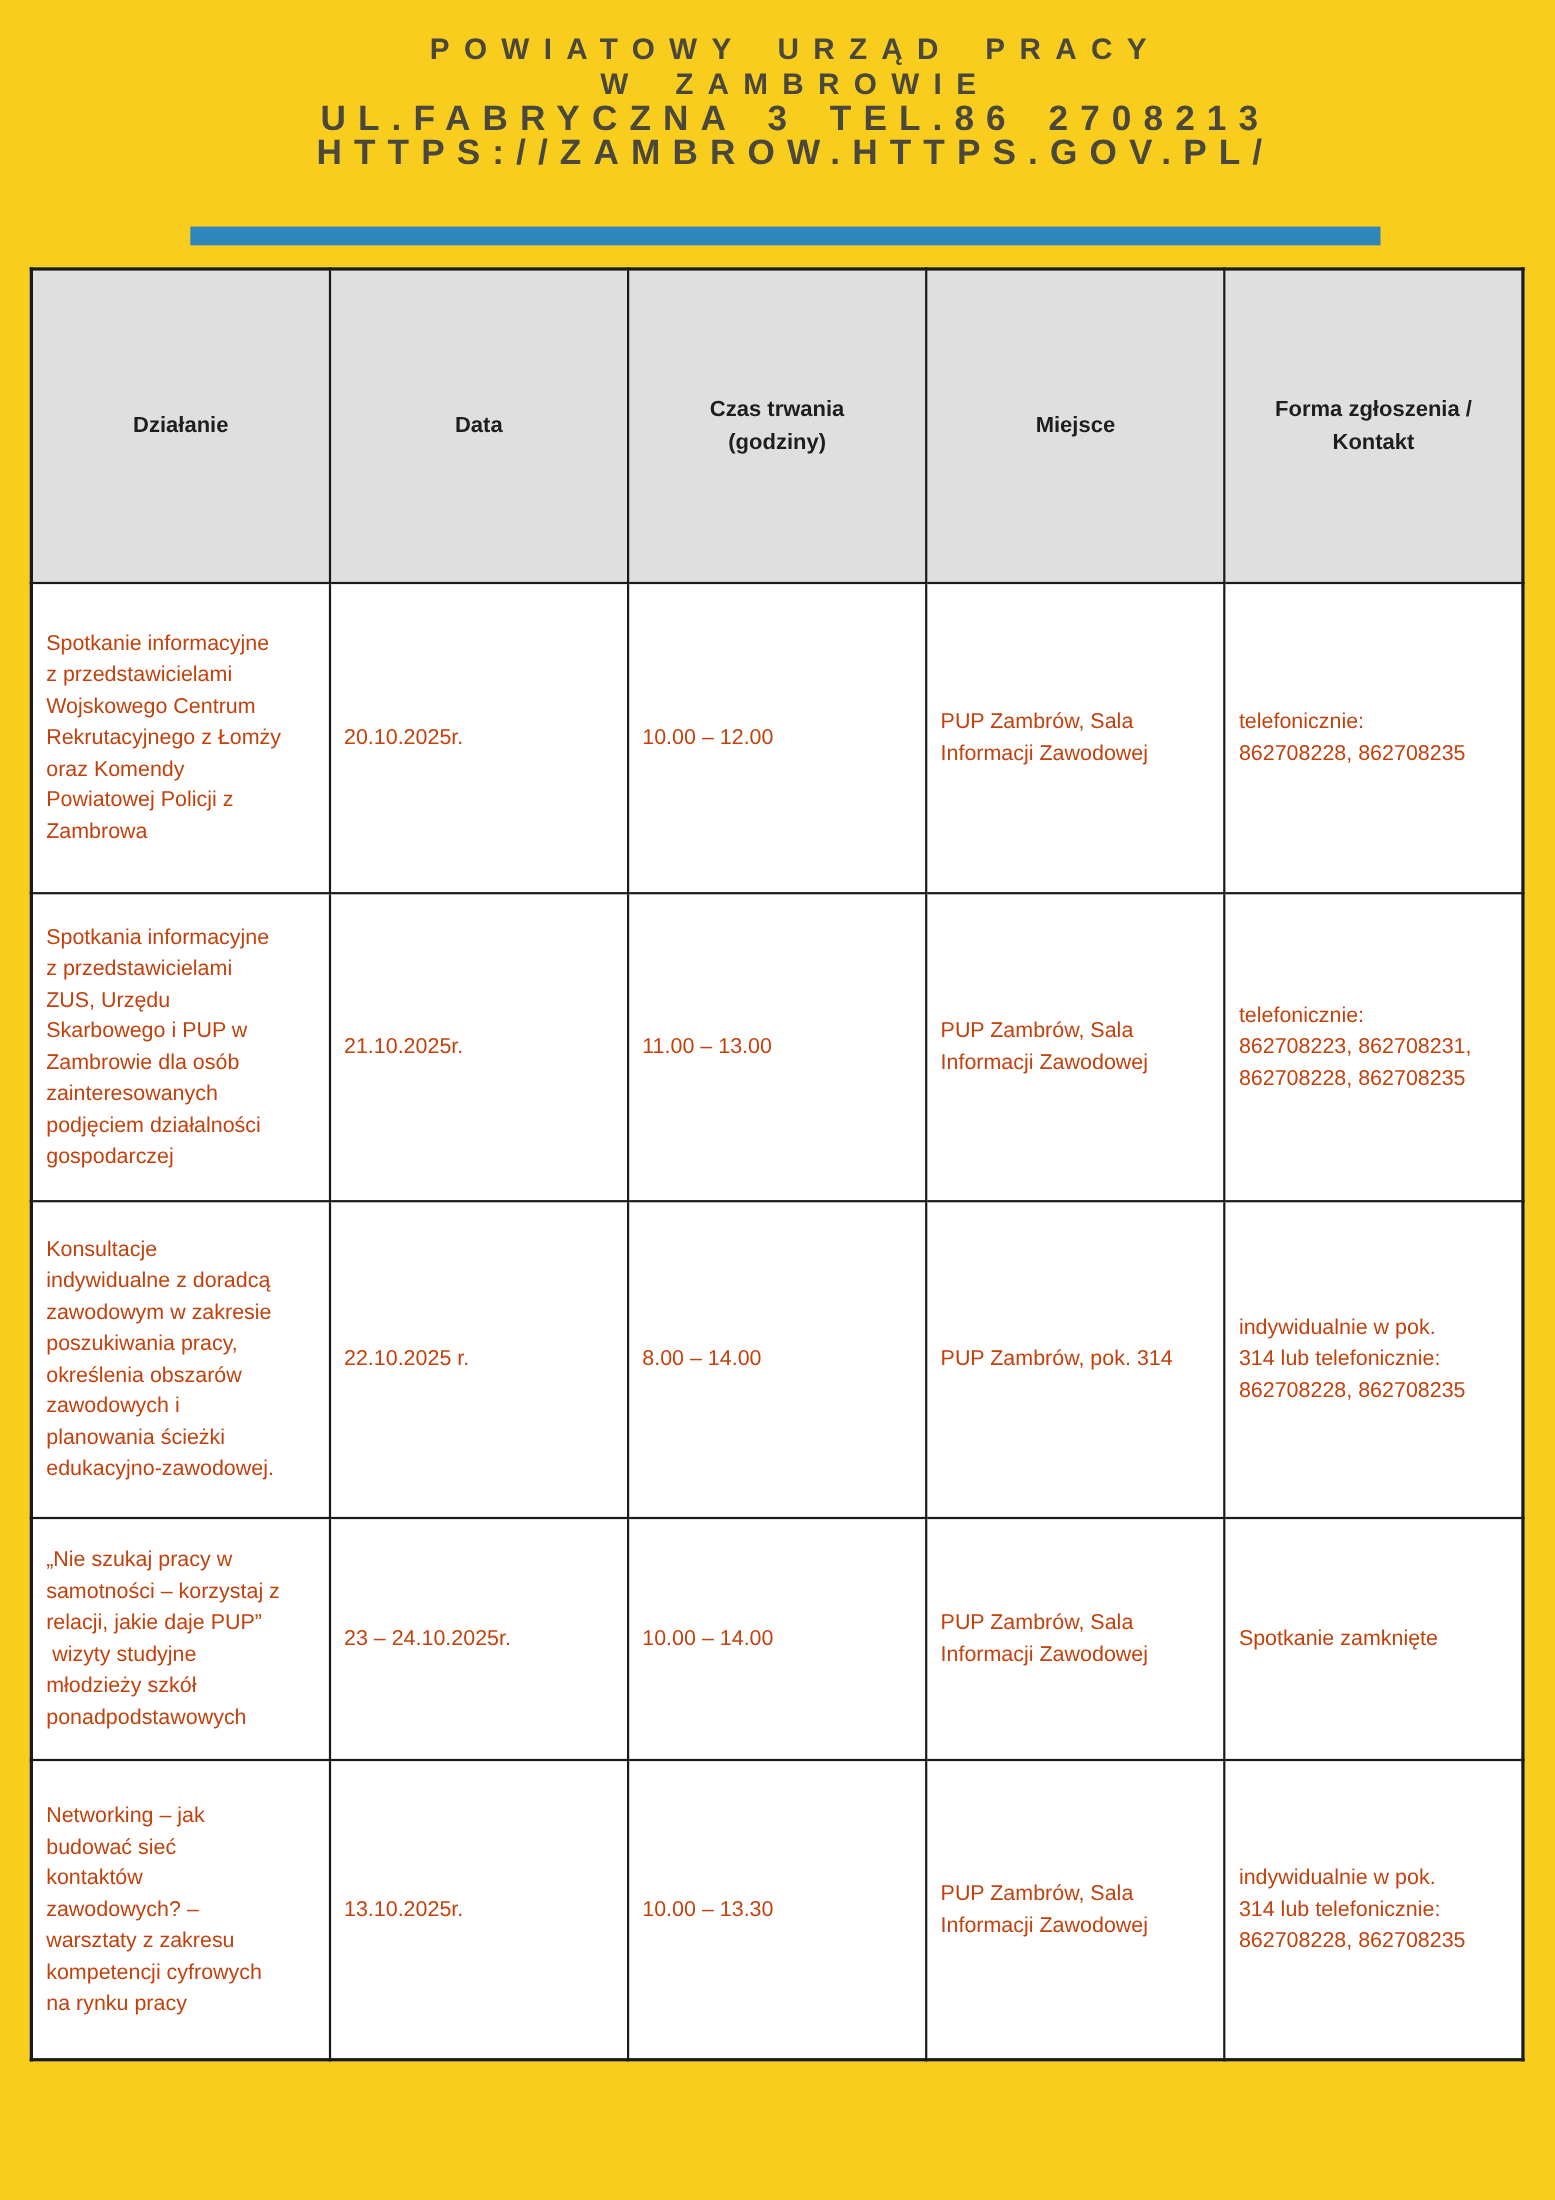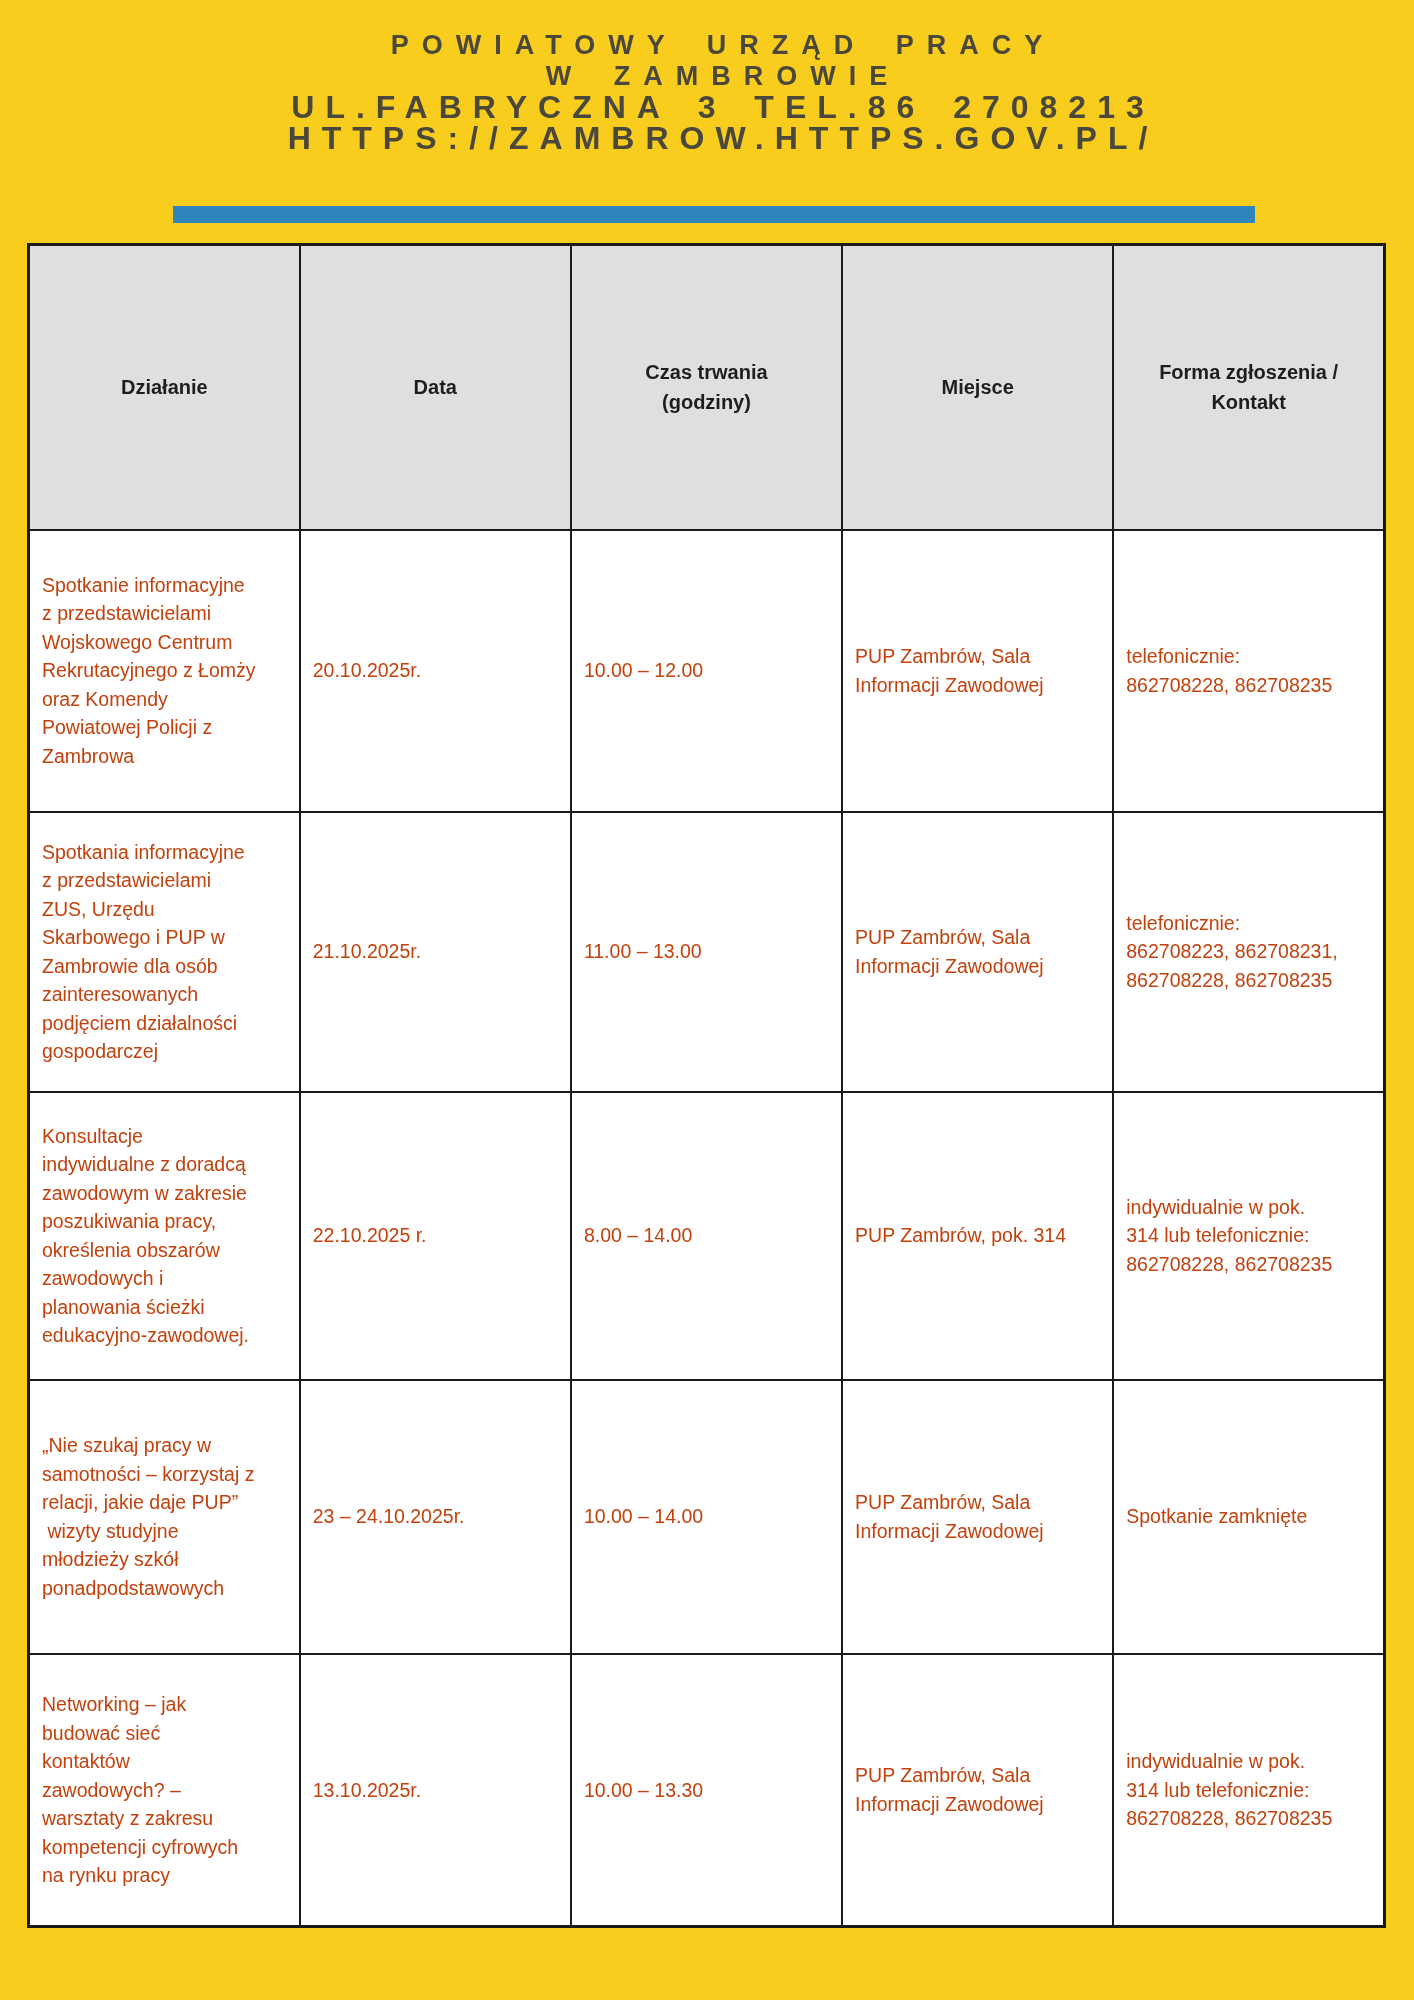--- a/index.html
+++ b/index.html
@@ -122,21 +122,21 @@
 zawodowych i
 planowania ścieżki
 edukacyjno-zawodowej.</td>
     <td>22.10.2025 r.</td>
     <td>8.00 – 14.00</td>
     <td>PUP Zambrów, pok. 314</td>
     <td>indywidualnie w pok.
 314 lub telefonicznie:
 862708228, 862708235</td>
   </tr>
-  <tr style="height:274px">
+  <tr style="height:220px">
     <td>„Nie szukaj pracy w
 samotności – korzystaj z
 relacji, jakie daje PUP”
  wizyty studyjne
 młodzieży szkół
 ponadpodstawowych</td>
     <td>23 – 24.10.2025r.</td>
     <td>10.00 – 14.00</td>
     <td>PUP Zambrów, Sala
 Informacji Zawodowej</td>

